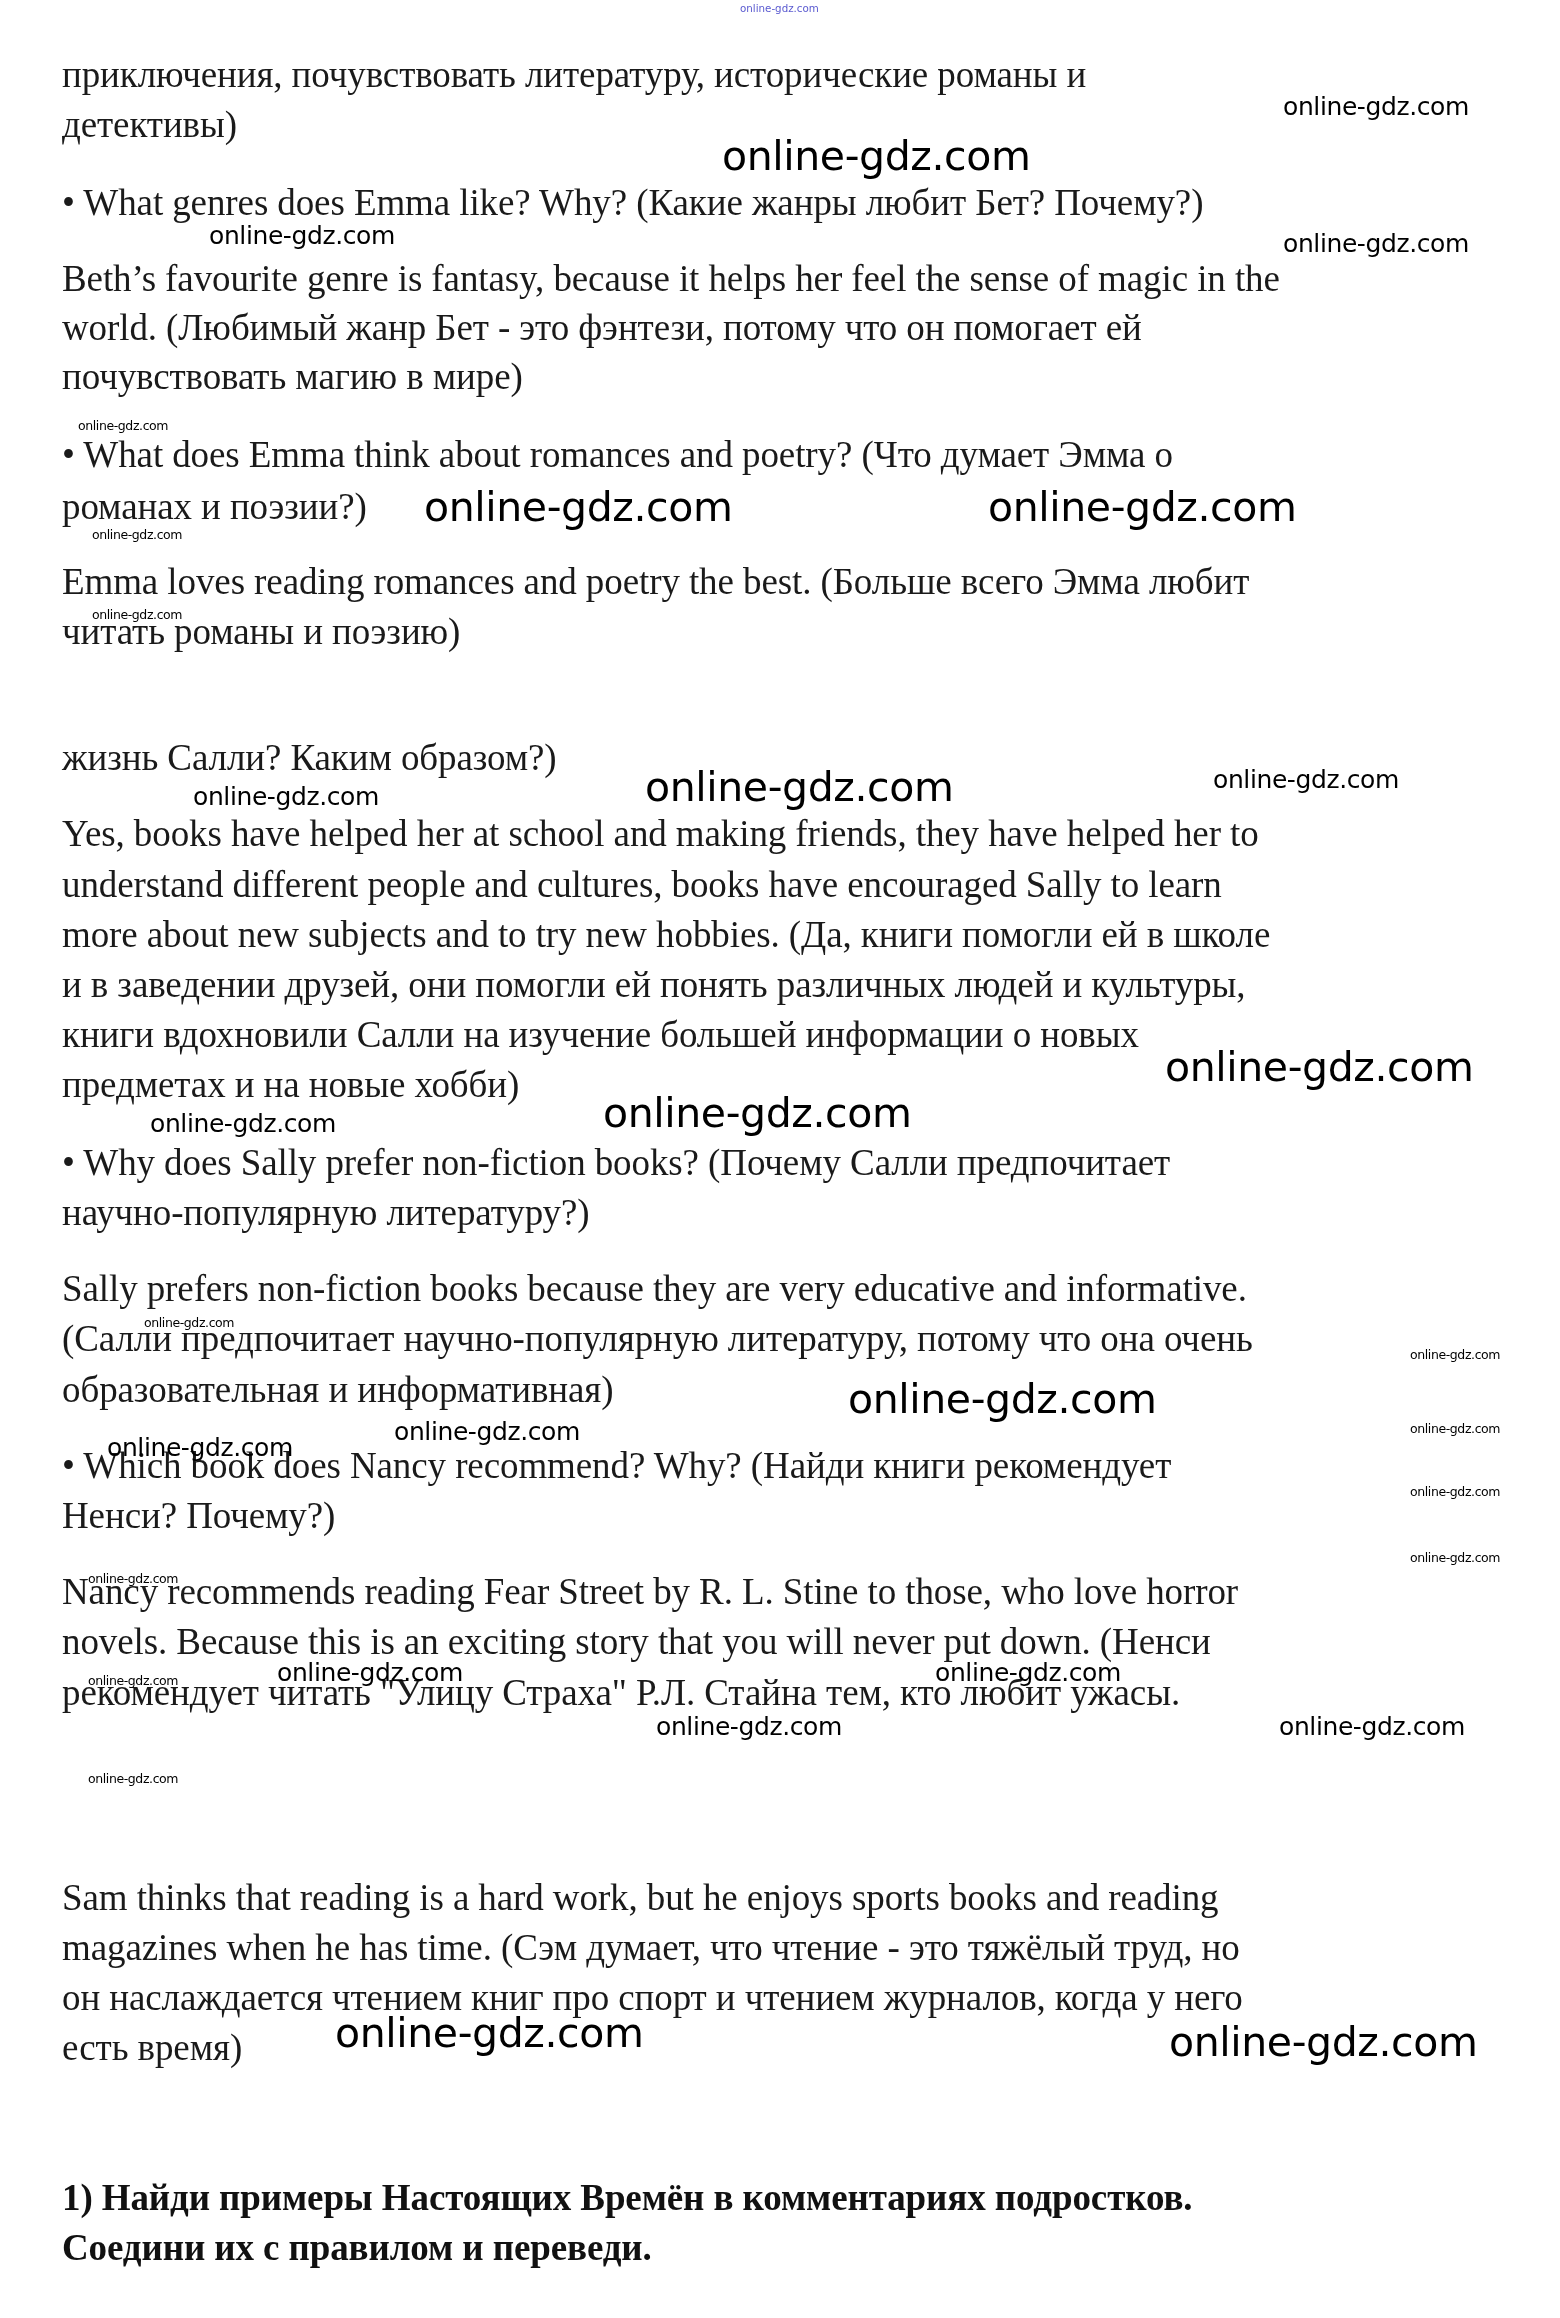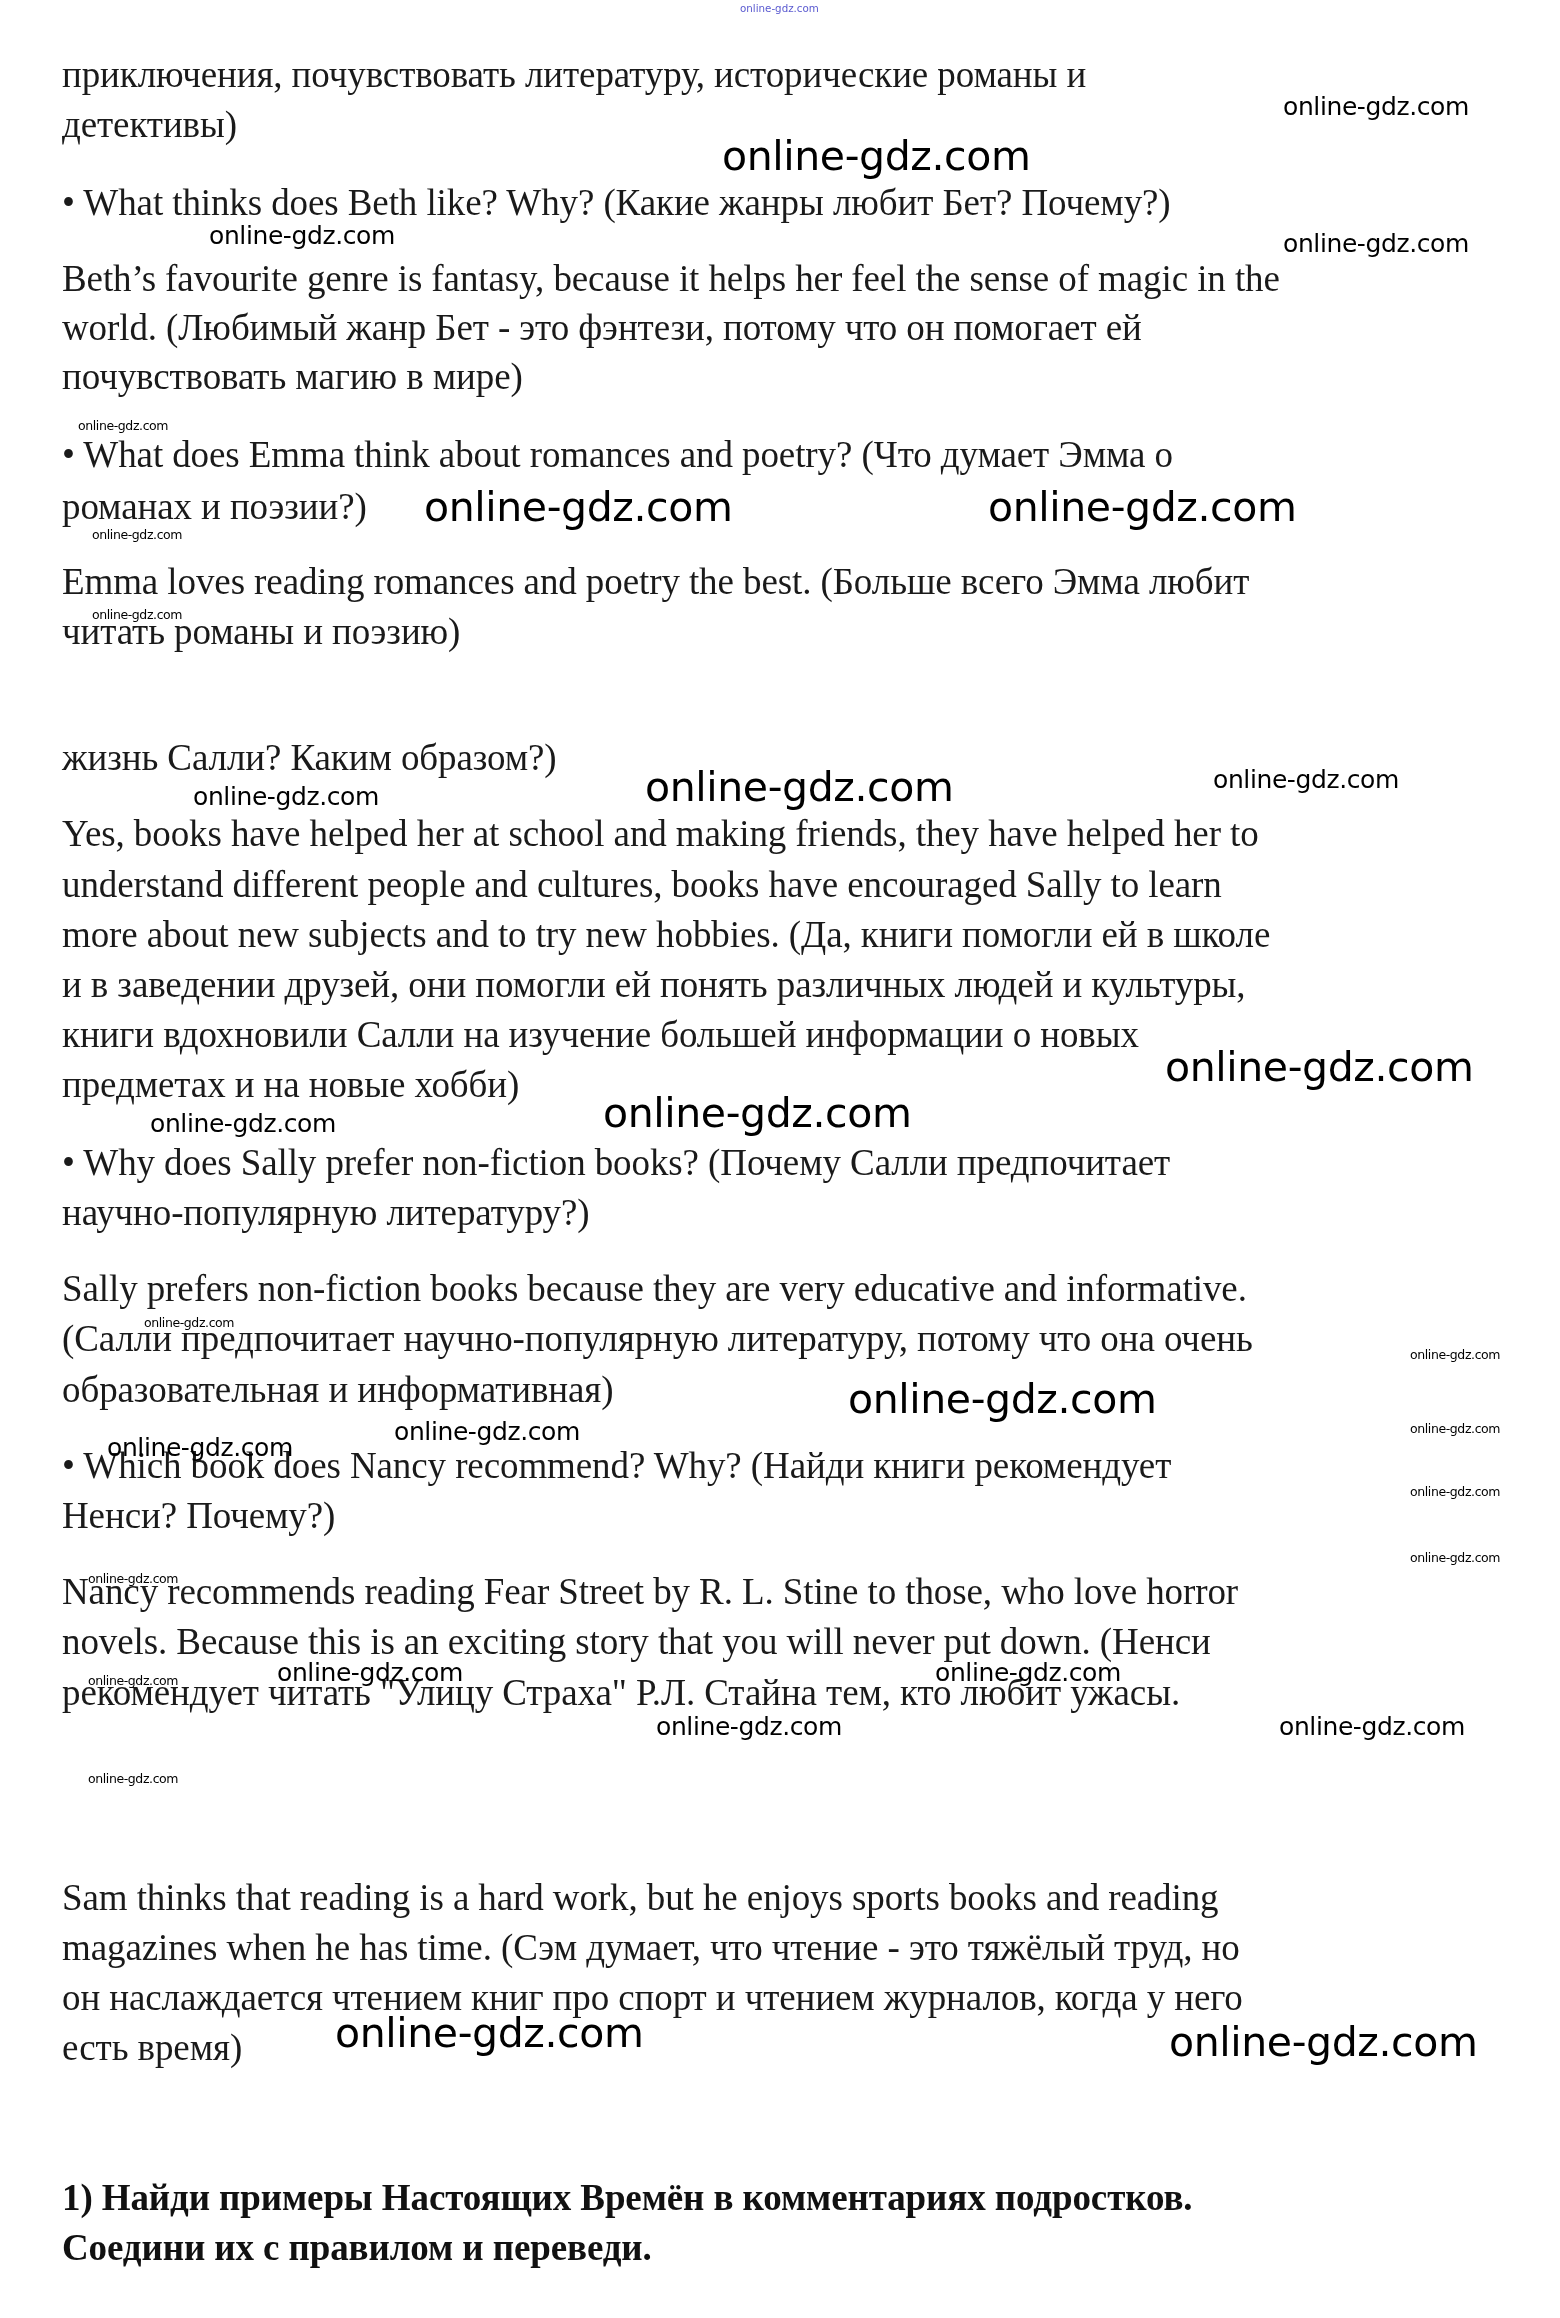--- a/index.html
+++ b/index.html
@@ -27,21 +27,21 @@
 </style>
 </head>
 <body>
 
 <div class="page">
 
   <div class="wm-top">online-gdz.com</div>
 
   <div class="line" style="top:53px">приключения, почувствовать литературу, исторические романы и</div>
   <div class="line" style="top:103px">детективы)</div>
-  <div class="line" style="top:181px">• What thinks does Beth like? Why? (Какие жанры любит Бет? Почему?)</div>
+  <div class="line" style="top:181px">• What genres does Emma like? Why? (Какие жанры любит Бет? Почему?)</div>
   <div class="line" style="top:257px">Beth’s favourite genre is fantasy, because it helps her feel the sense of magic in the</div>
   <div class="line" style="top:306px">world. (Любимый жанр Бет - это фэнтези, потому что он помогает ей</div>
   <div class="line" style="top:355px">почувствовать магию в мире)</div>
   <div class="line" style="top:433px">• What does Emma think about romances and poetry? (Что думает Эмма о</div>
   <div class="line" style="top:485px">романах и поэзии?)</div>
   <div class="line" style="top:560px">Emma loves reading romances and poetry the best. (Больше всего Эмма любит</div>
   <div class="line" style="top:610px">читать романы и поэзию)</div>
   <div class="line" style="top:736px">жизнь Салли? Каким образом?)</div>
   <div class="line" style="top:812px">Yes, books have helped her at school and making friends, they have helped her to</div>
   <div class="line" style="top:863px">understand different people and cultures, books have encouraged Sally to learn</div>

